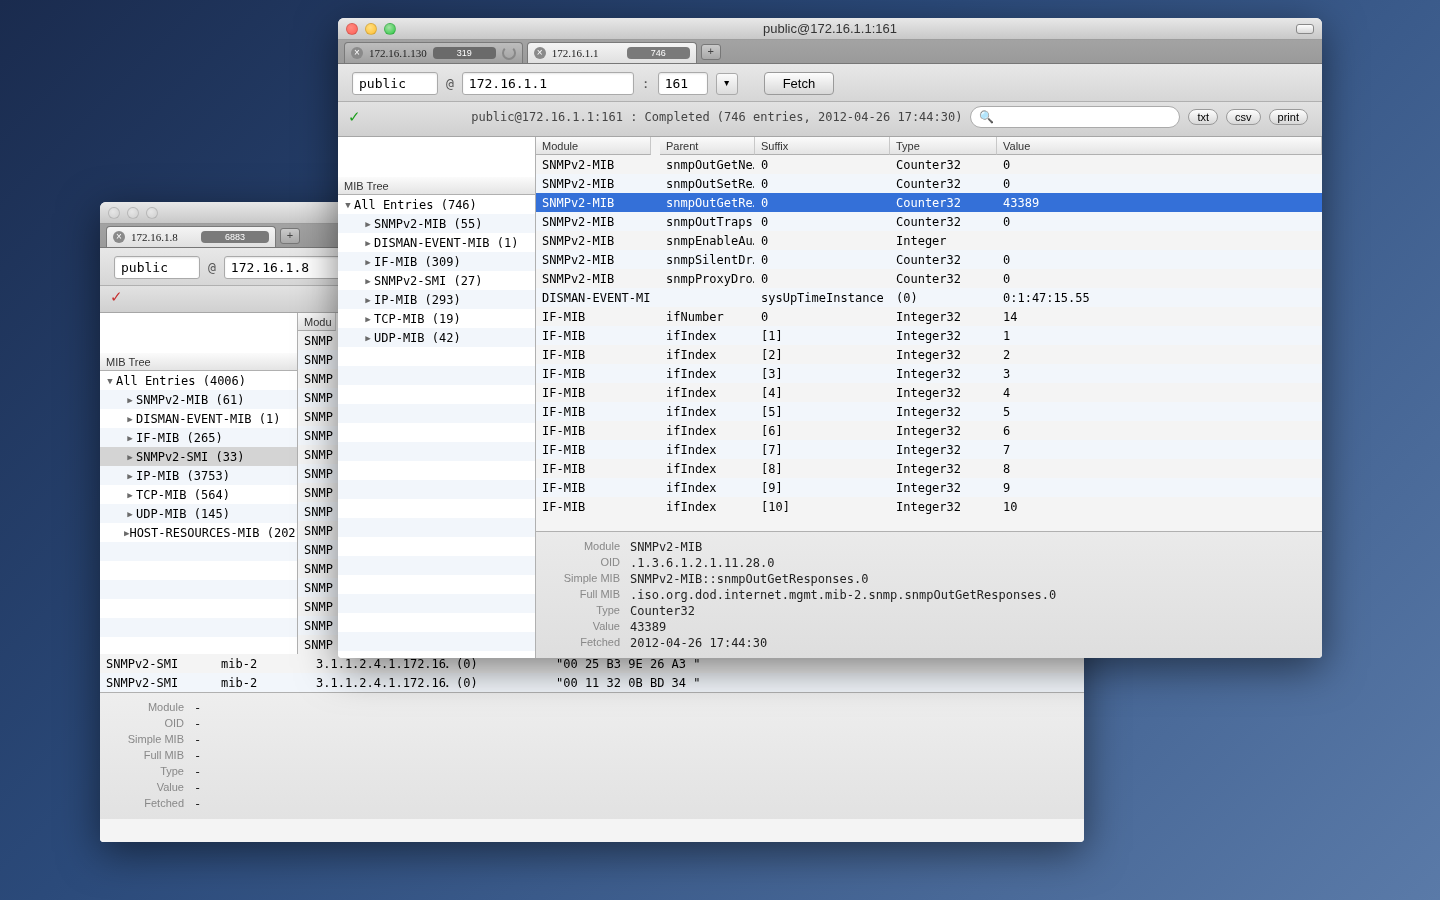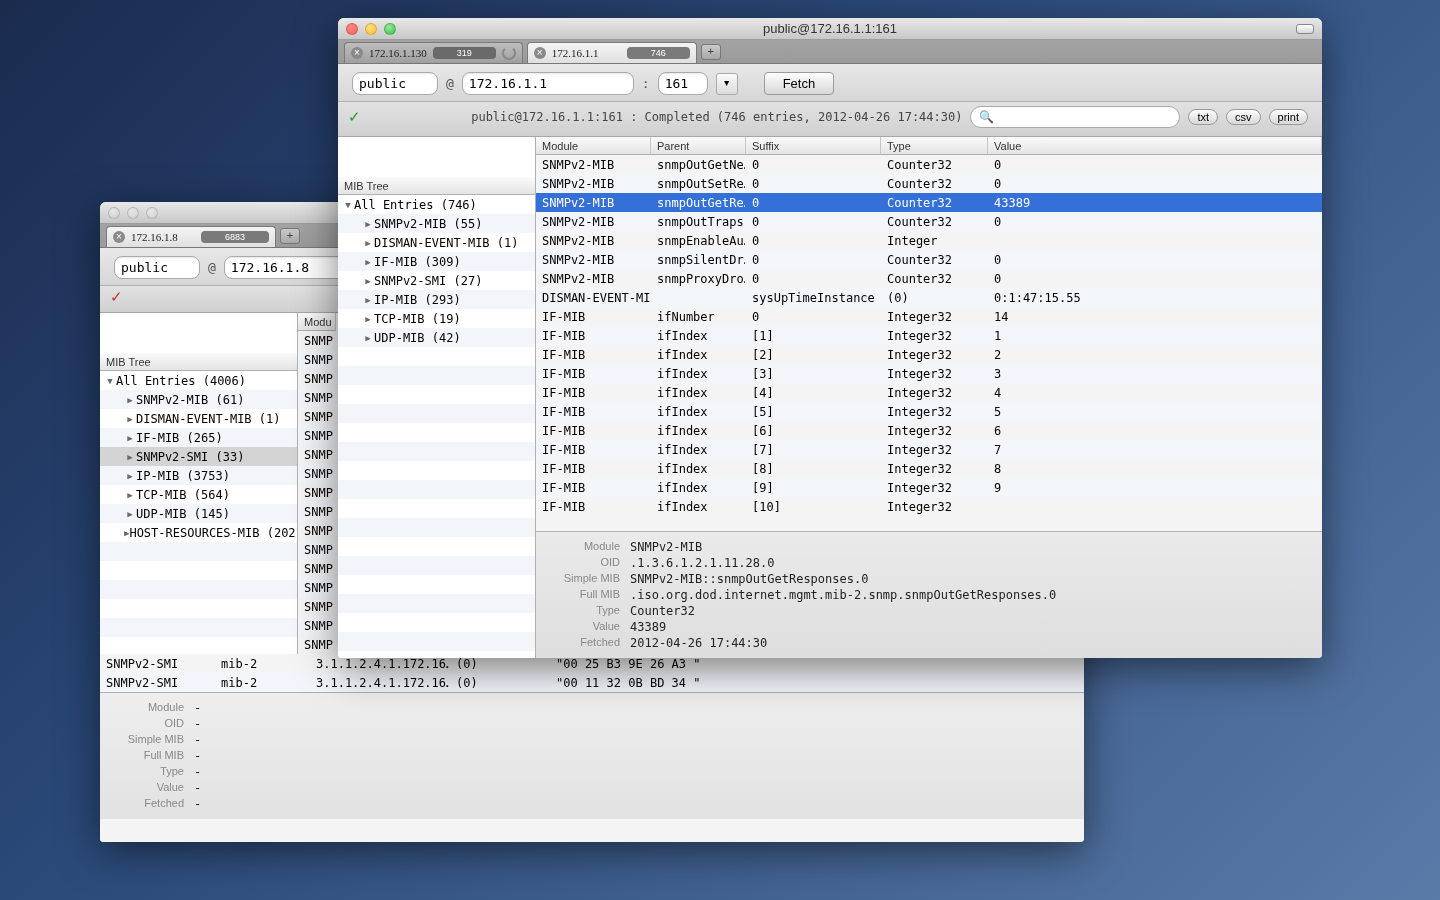--- a/index.html
+++ b/index.html
@@ -79,21 +79,21 @@
   align-items: center;
   gap: 8px;
   font-family: Menlo, Monaco, monospace;
   font-size: 13px;
 }
 .toolbar input[type=text] {
   font-family: Menlo, Monaco, monospace;
   font-size: 13px;
   padding: 3px 6px;
   border: 1px solid #aaa;
-  border-radius: 8px;
+  border-radius: 3px;
   background: #fff;
   box-shadow: inset 0 1px 2px rgba(0,0,0,0.1);
 }
 .toolbar .at { color: #555; }
 .dropdown-btn { width: 22px; height: 22px; border: 1px solid #aaa; border-radius: 3px; background: linear-gradient(#fafafa,#dcdcdc); text-align: center; line-height: 18px; }
 .btn { padding: 3px 18px; border: 1px solid #9a9a9a; border-radius: 4px; background: linear-gradient(#fdfdfd,#d8d8d8); font-size: 13px; font-family: "Lucida Grande", sans-serif; }
 .btn.small { padding: 1px 8px; font-size: 11px; border-radius: 10px; }
 
 .statusbar {
   padding: 4px 14px 8px 26px;
@@ -164,21 +164,21 @@
   padding: 6px 10px;
   font-family: Menlo, Monaco, monospace;
   font-size: 12px;
 }
 .drow { display: flex; margin: 2px 0; }
 .drow .dlabel { width: 84px; text-align: right; color: #888; font-family: "Lucida Grande", sans-serif; font-size: 11px; padding-right: 10px; }
 .drow .dval { color: #222; }
 
 
 .front .c-mod { width: 115px; }
-.front .c-par { width: 95px; }
+.front .c-par { width: 95px; margin-left: 9px; }
 .front .c-suf { width: 135px; }
 .front .c-typ { width: 107px; }
 .front .c-val { flex: 1; }
 
 
 .back .sidepane { width: 198px; }
 
 </style>
 </head>
 <body>
@@ -616,20 +616,21 @@
             <div class="td c-par">ifIndex</div>
             <div class="td c-suf">[9]</div>
             <div class="td c-typ">Integer32</div>
             <div class="td c-val">9</div>
           </div>
           <div class="trow">
             <div class="td c-mod">IF-MIB</div>
             <div class="td c-par">ifIndex</div>
             <div class="td c-suf">[10]</div>
             <div class="td c-typ">Integer32</div>
+            <div class="td c-val">10</div>
           </div>
         </div>
       <div class="detailpane">
         <div class="drow">
             <div class="dlabel">Module</div>
             <div class="dval">SNMPv2-MIB</div>
           </div>
         <div class="drow">
             <div class="dlabel">OID</div>
             <div class="dval">.1.3.6.1.2.1.11.28.0</div>

